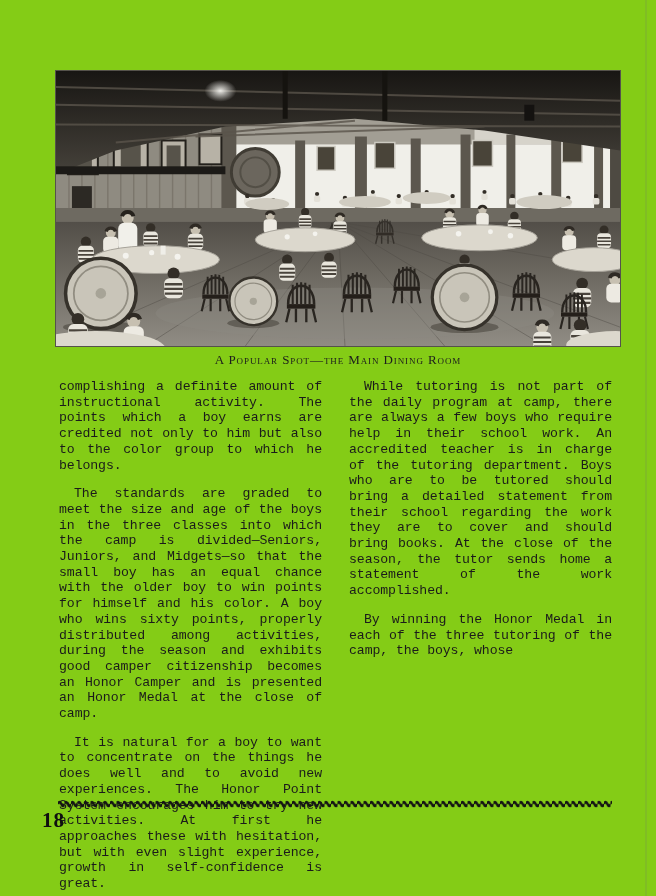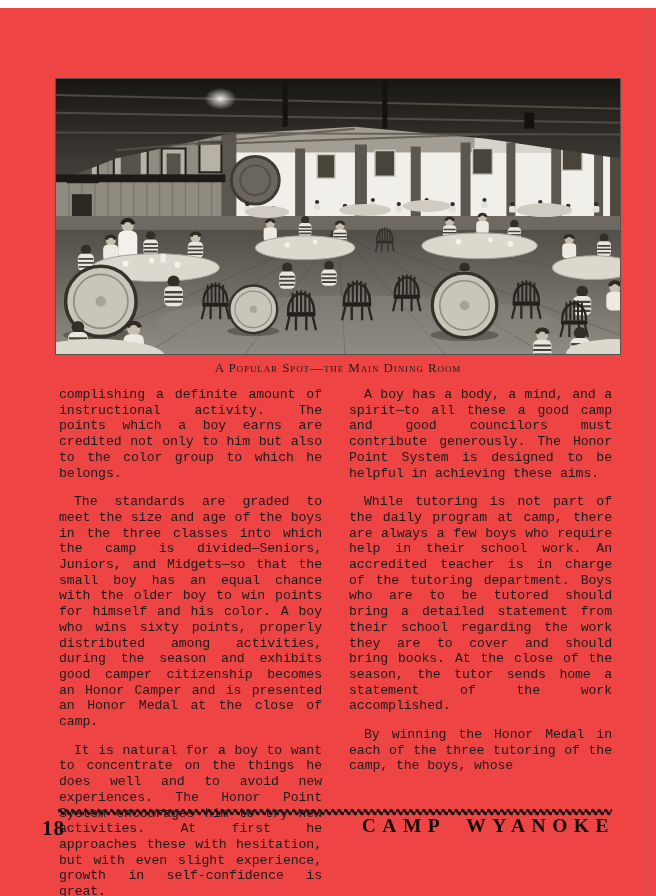--- a/index.html
+++ b/index.html
@@ -1,21 +1,21 @@
 <!DOCTYPE html>
 <html><head>
 <meta charset="utf-8">
 <style>
   html,body{margin:0;padding:0;}
   body{
     width:656px;height:896px;position:relative;background:#ffffff;
     font-family:"Liberation Serif","DejaVu Serif",serif;
     -webkit-font-smoothing:antialiased;
   }
-  .page{position:absolute;inset:0;background:#ef4444;overflow:hidden;margin-top:8px;}
+  .page{position:absolute;inset:0;background:#84cc16;overflow:hidden;}
 
   
   .photo{
     position:absolute;left:55px;top:70px;width:566px;height:277px;
     margin:0;border:1px solid #55524b;box-sizing:border-box;background:#938f86;
   }
   .photo svg{display:block;width:100%;height:100%;}
 
   
   .caption{
@@ -244,31 +244,29 @@
 
   <div class="caption">A Popular Spot—the Main Dining Room</div>
 
   <div class="columns">
     <div class="col">
       <p>complishing a definite amount of instructional activity.  The points which a boy earns are credited not only to him but also to the color group to which he belongs.</p>
       <p class="indent">The standards are graded to meet the size and age of the boys in the three classes into which the camp is divided—Seniors, Juniors, and Midgets—so that the small boy has an equal chance with the older boy to win points for himself and his color.  A boy who wins sixty points, properly distributed among activities, during the season and exhibits good camper citizenship becomes an Honor Camper and is presented an Honor Medal at the close of camp.</p>
       <p class="indent">It is natural for a boy to want to concentrate on the things he does well and to avoid new experiences.  The Honor Point System encourages him to try new activities.  At first he approaches these with hesitation, but with even slight experience, growth in self-confidence is great.</p>
     </div>
     <div class="col">
-      <p class="indent">A boy has a body, a mind, and a spirit—to all these a good camp and good councilors must contribute generously.  The Honor Point System is designed to be helpful in achieving these aims.</p>
       <p class="indent">While tutoring is not part of the daily program at camp, there are always a few boys who require help in their school work.  An accredited teacher is in charge of the tutoring department. Boys who are to be tutored should bring a detailed statement from their school regarding the work they are to cover and should bring books.  At the close of the season, the tutor sends home a statement of the work accomplished.</p>
       <p class="indent">By winning the Honor Medal in each of the three tutoring of the camp, the boys, whose</p>
     </div>
   </div>
 
   <svg class="rule" aria-hidden="true">
     <defs>
       <pattern id="wv" width="6.5" height="10" patternUnits="userSpaceOnUse">
         <path d="M0,5 Q1.6,0.8 3.25,5 Q4.9,9.2 6.5,5" fill="none" stroke="#141414" stroke-width="2.3"></path>
       </pattern>
     </defs>
     <rect width="554" height="10" fill="url(#wv)"></rect>
   </svg>
   <div class="pagenum">18</div>
-  <div class="brand">CAMP WYANOKE</div>
 
   <div class="scan-edge"></div>
 </div>
 
 </body></html>

